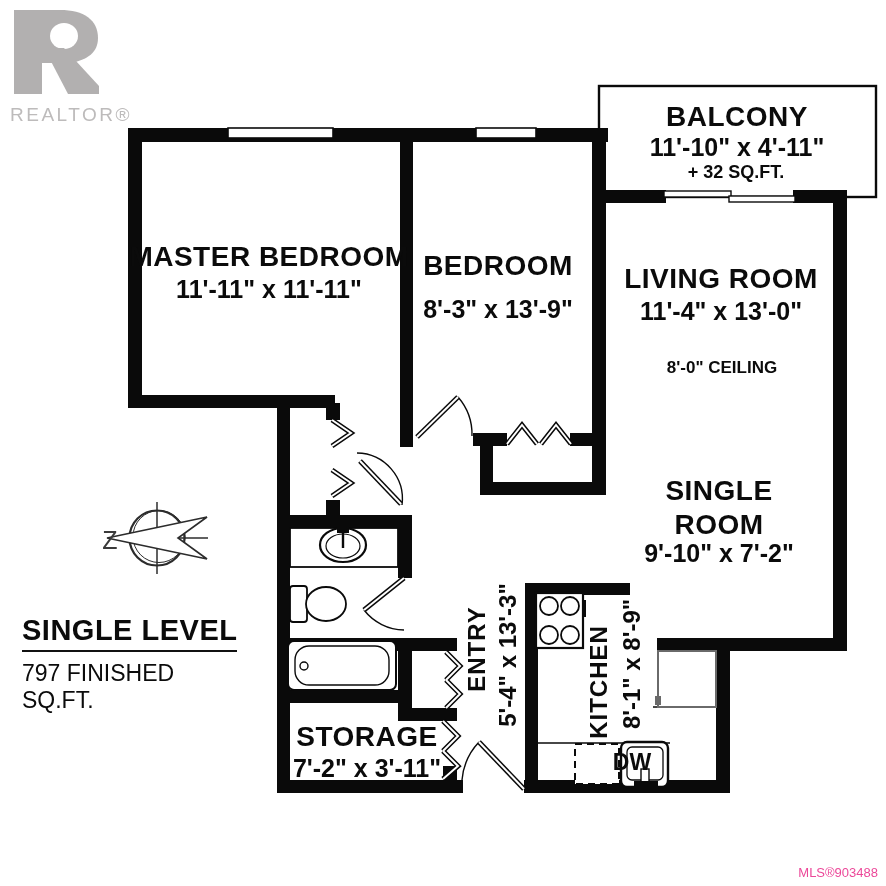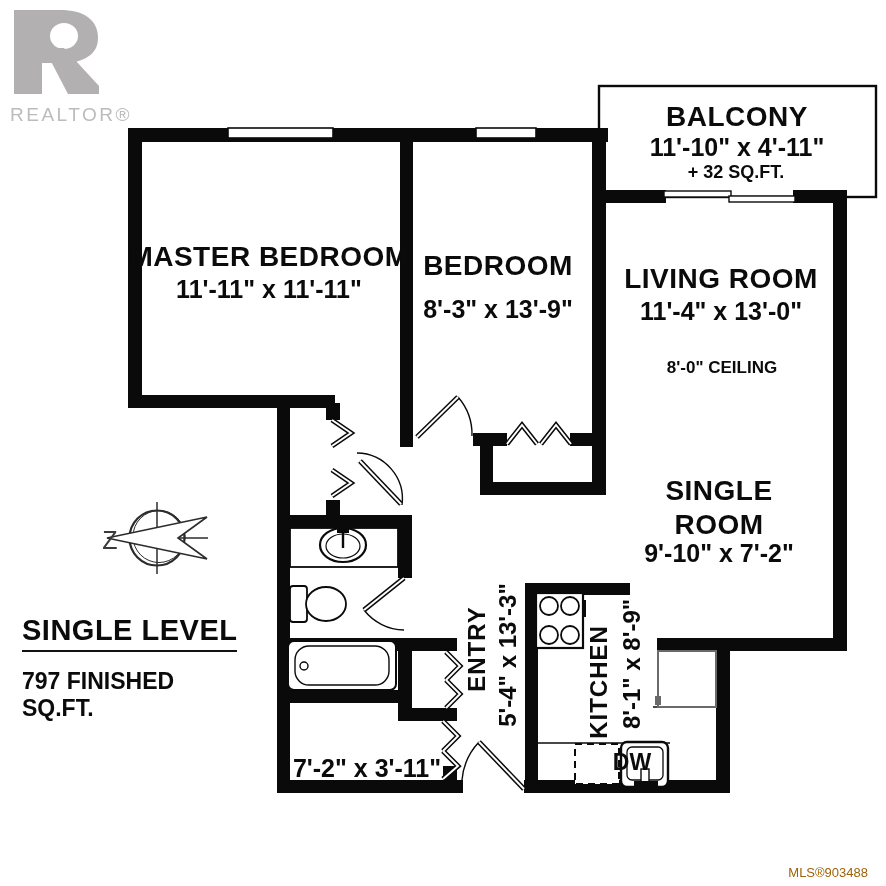--- a/index.html
+++ b/index.html
@@ -14,25 +14,25 @@
   .room-dim{font-size:25px;}
   .small-note{font-size:17px;}
   .balcony-extra{font-size:18px;}
   .vert-name{font-size:24px;letter-spacing:1px;}
   .vert-dim{font-size:24px;}
   .dw-lbl{font-size:23px;font-weight:600;margin-left:35px;}
   .compass-z{font-size:25px;font-weight:300;color:#3a3a3a;}
   #summary{position:absolute;left:22px;top:614px;width:222px;text-align:left;}
   #summary .title{font-size:29px;font-weight:700;letter-spacing:.5px;display:inline-block;
                   border-bottom:2.5px solid #111;padding-bottom:3px;}
-  #summary .area{font-size:23px;font-weight:700;margin-top:16px;}
+  #summary .area{font-size:23px;font-weight:400;margin-top:8px;}
   #summary .note{font-size:14.5px;font-weight:700;margin-top:7px;letter-spacing:.2px;}
   #logo{position:absolute;left:8px;top:6px;width:120px;}
   #logo .wordmark{font-size:19px;letter-spacing:2.5px;color:#bdbbbb;margin-top:2px;margin-left:2px;}
-  #mls{position:absolute;right:18px;bottom:6px;font-size:13px;color:#a16207;font-weight:400;}
+  #mls{position:absolute;right:8px;bottom:6px;font-size:13px;color:#ec4899;font-weight:400;}
 </style>
 </head>
 <body>
 
 <div id="stage">
 
   <svg width="886" height="886" viewBox="0 0 886 886">
     <g fill="#0a0a0a" stroke="none">
 
       <rect x="599" y="86" width="277" height="111" fill="none" stroke="#0a0a0a" stroke-width="2.4"></rect>
@@ -178,20 +178,21 @@
 
   <div class="lbl room-name wrap" style="left:719px;top:508px;width:175px;">SINGLE ROOM</div>
   <div class="lbl room-dim" style="left:719px;top:553px;">9'-10" x 7'-2"</div>
 
   <div class="lbl vert vert-name" style="left:477px;top:649px;">ENTRY</div>
   <div class="lbl vert vert-dim" style="left:508px;top:655px;">5'-4" x 13'-3"</div>
 
   <div class="lbl vert vert-name" style="left:599px;top:682px;">KITCHEN</div>
   <div class="lbl vert vert-dim" style="left:632px;top:664px;">8'-1" x 8'-9"</div>
 
+  <div class="lbl room-name" style="left:367px;top:737px;">STORAGE</div>
   <div class="lbl room-dim" style="left:367px;top:768px;">7'-2" x 3'-11"</div>
 
   <div class="lbl dw-lbl" style="left:597px;top:763px;">DW</div>
 
   <div class="lbl compass-z" style="left:110px;top:540px;">Z</div>
 
   <div id="summary">
     <div><span class="title">SINGLE LEVEL</span></div>
     <div class="area">797 FINISHED SQ.FT.</div>
   </div>

